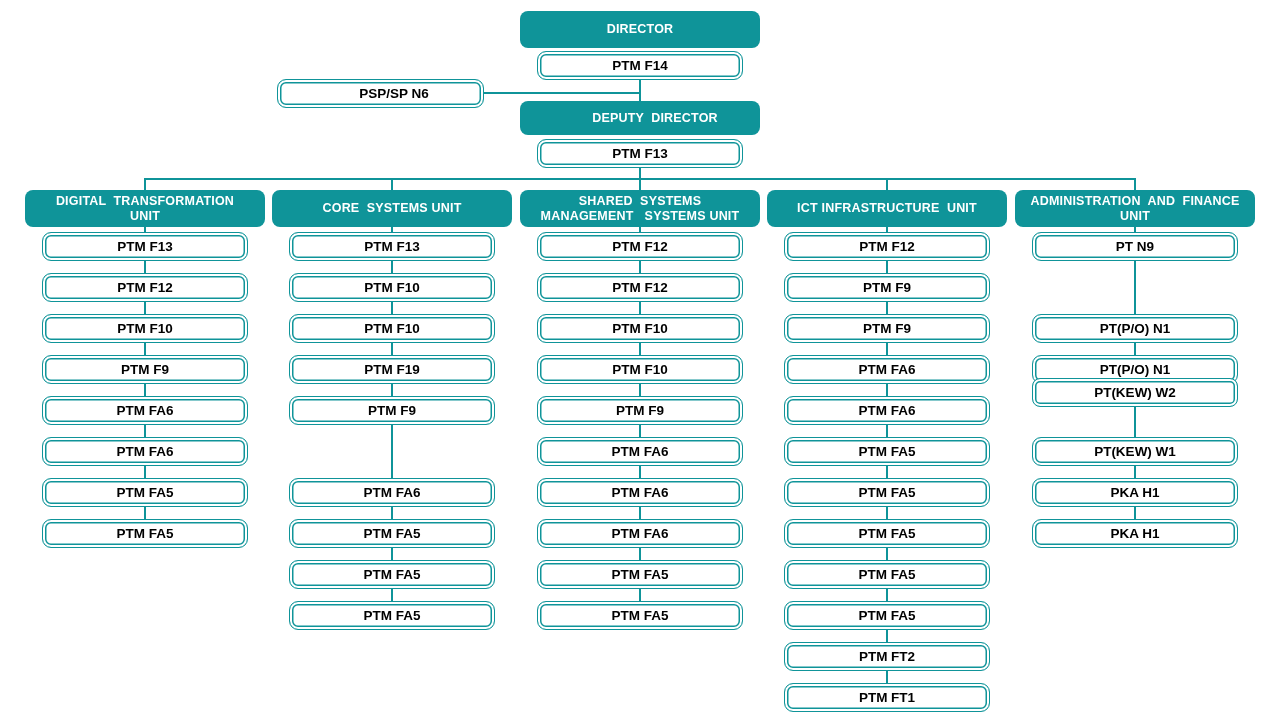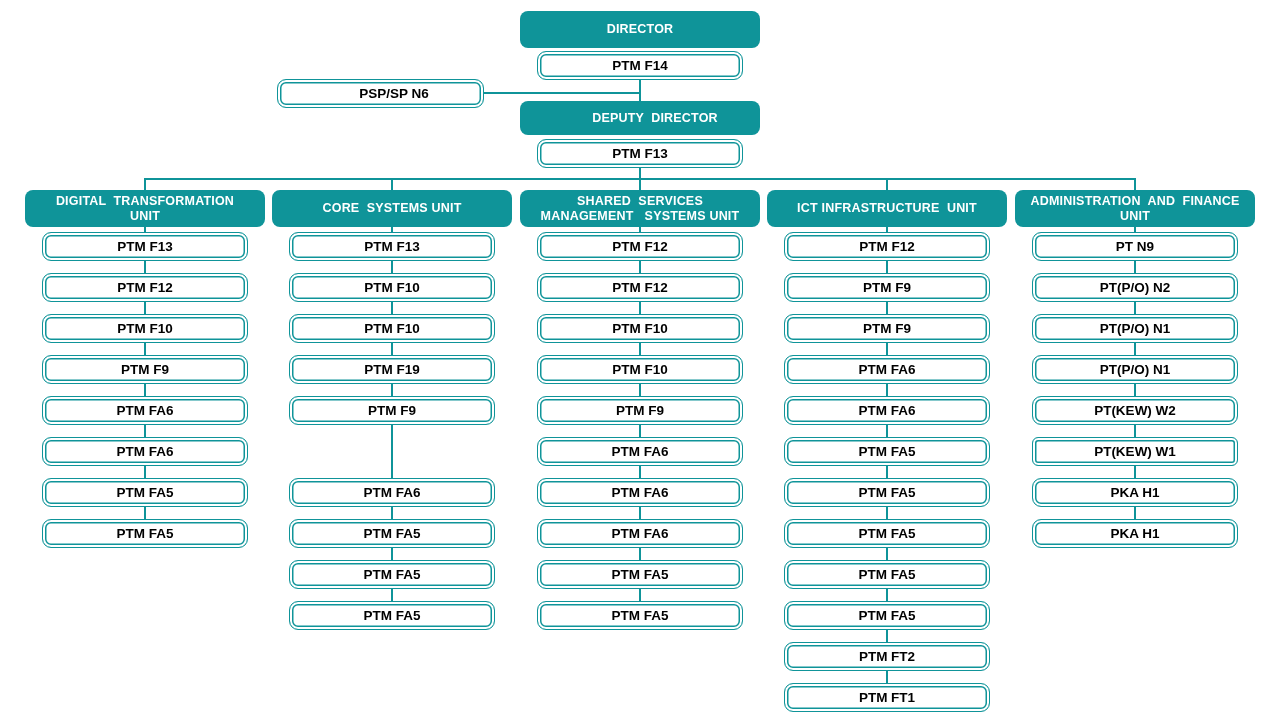--- a/index.html
+++ b/index.html
@@ -77,21 +77,21 @@
         <div class="node" style="top: 83px;">PTM F10</div>
         <div class="node" style="top: 124px;">PTM F10</div>
         <div class="node" style="top: 165px;">PTM F19</div>
         <div class="node" style="top: 206px;">PTM F9</div>
         <div class="node" style="top: 288px;">PTM FA6</div>
         <div class="node" style="top: 329px;">PTM FA5</div>
         <div class="node" style="top: 370px;">PTM FA5</div>
         <div class="node" style="top: 411px;">PTM FA5</div>
       </div>
       <div class="column" style="left: 520px; height: 440px;">
-        <div class="teal-box unit-header"><div>SHARED  SERVICES</div><div>MANAGEMENT   SYSTEMS UNIT</div></div>
+        <div class="teal-box unit-header"><div>SHARED  SYSTEMS</div><div>MANAGEMENT   SYSTEMS UNIT</div></div>
         <div class="col-vline" style="height: 389px;"></div>
         <div class="node" style="top: 42px;">PTM F12</div>
         <div class="node" style="top: 83px;">PTM F12</div>
         <div class="node" style="top: 124px;">PTM F10</div>
         <div class="node" style="top: 165px;">PTM F10</div>
         <div class="node" style="top: 206px;">PTM F9</div>
         <div class="node" style="top: 247px;">PTM FA6</div>
         <div class="node" style="top: 288px;">PTM FA6</div>
         <div class="node" style="top: 329px;">PTM FA6</div>
         <div class="node" style="top: 370px;">PTM FA5</div>
@@ -110,25 +110,24 @@
         <div class="node" style="top: 329px;">PTM FA5</div>
         <div class="node" style="top: 370px;">PTM FA5</div>
         <div class="node" style="top: 411px;">PTM FA5</div>
         <div class="node" style="top: 452px;">PTM FT2</div>
         <div class="node" style="top: 493px;">PTM FT1</div>
       </div>
       <div class="column" style="left: 1015px; height: 358px;">
         <div class="teal-box unit-header"><div>ADMINISTRATION  AND  FINANCE</div><div>UNIT</div></div>
         <div class="col-vline" style="height: 307px;"></div>
         <div class="node" style="top: 42px;">PT N9</div>
-        <div class="node" style="top: 83px;">PT(P/O) N2</div>
         <div class="node" style="top: 124px;">PT(P/O) N1</div>
         <div class="node" style="top: 165px;">PT(P/O) N1</div>
-        <div class="node" style="top: 206px;">PT(KEW) W2</div>
-        <div class="node" style="top: 247px; border-radius: 6px;">PT(KEW) W1</div>
+        <div class="node" style="top: 188px; border-radius: 8px;">PT(KEW) W2</div>
+        <div class="node" style="top: 247px;">PT(KEW) W1</div>
         <div class="node" style="top: 288px;">PKA H1</div>
         <div class="node" style="top: 329px;">PKA H1</div>
       </div>
     </div>
 
 <div class="vl" style="left: 144px; top: 178px; height: 12px;"></div>
     <div class="vl" style="left: 391px; top: 178px; height: 12px;"></div>
     <div class="vl" style="left: 639px; top: 178px; height: 12px;"></div>
     <div class="vl" style="left: 886px; top: 178px; height: 12px;"></div>
     <div class="vl" style="left: 1134px; top: 178px; height: 12px;"></div>

